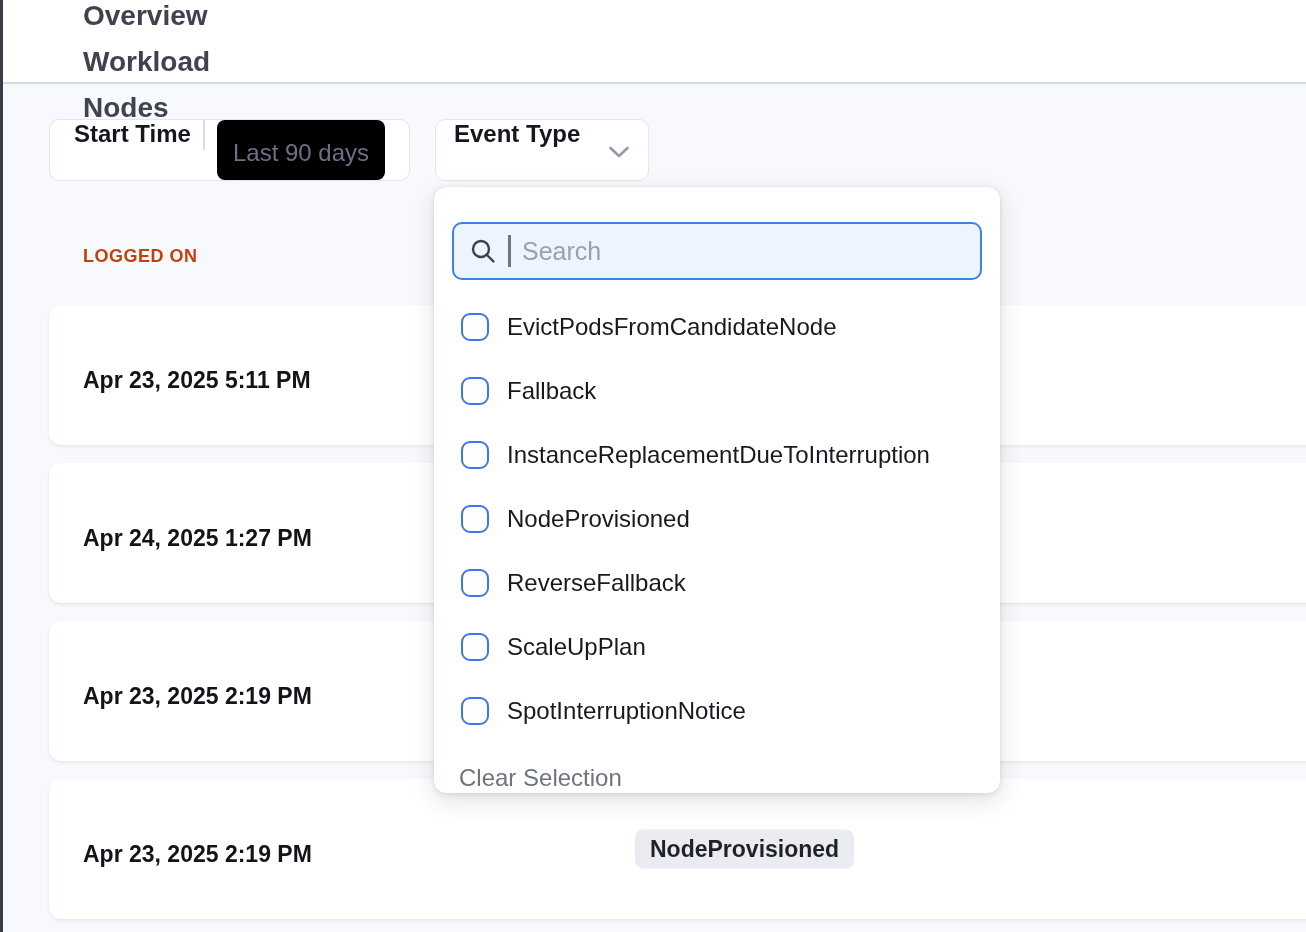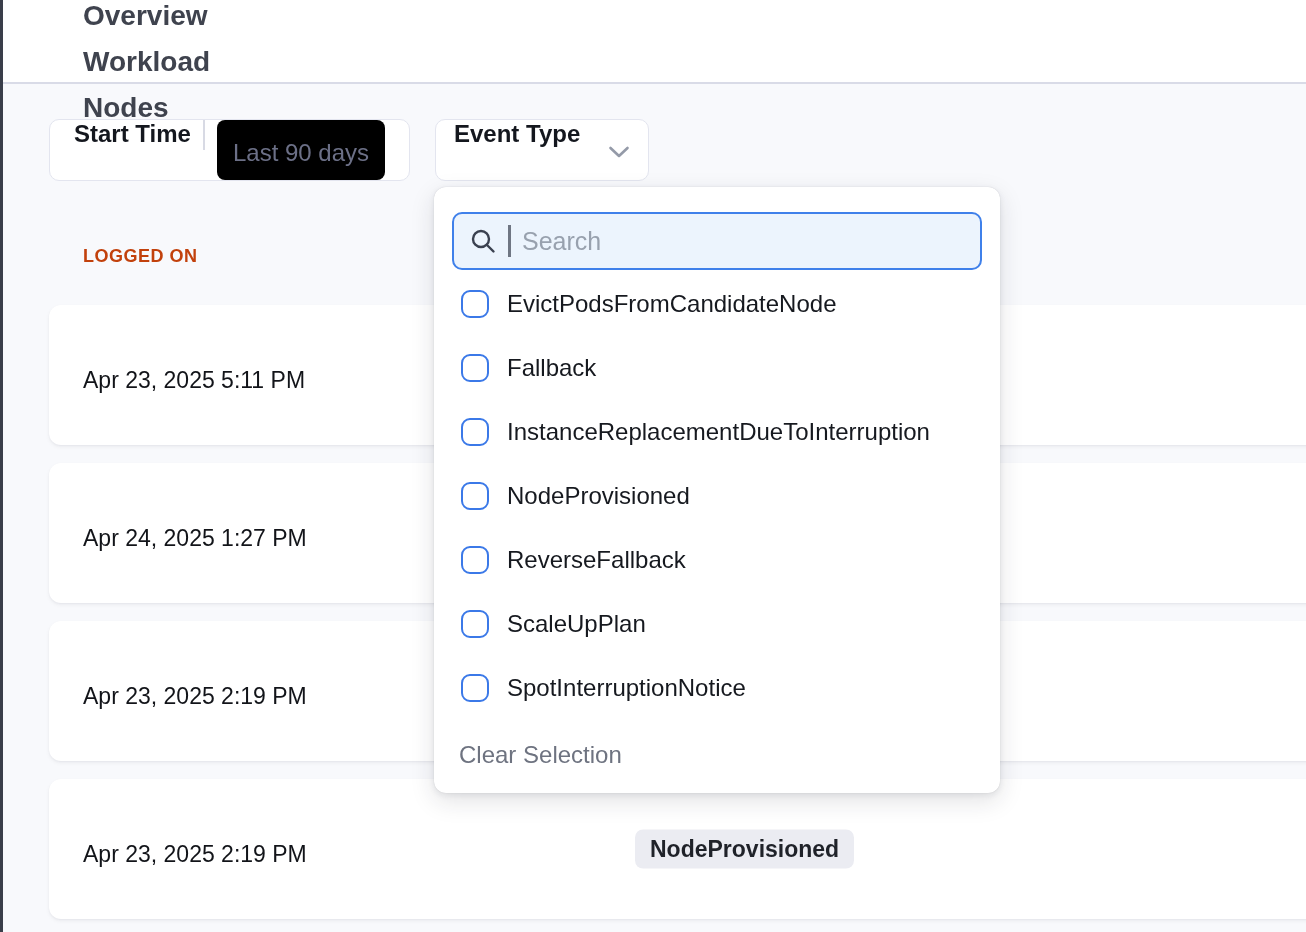--- a/index.html
+++ b/index.html
@@ -58,48 +58,48 @@
     font-size: 18px; font-weight: 700; letter-spacing: 0.5px; color: #c2410c;
   }
   .rows { position: absolute; left: 49px; top: 305px; right: -24px; }
   .row-card {
     height: 140px; margin-bottom: 18px;
     background: #ffffff; border-radius: 12px;
     box-shadow: 0 2px 4px rgba(25,28,40,0.05), 0 1px 2px rgba(25,28,40,0.04);
     display: flex; align-items: center; padding-left: 34px;
     position: relative; cursor: pointer;
   }
-  .row-date { font-size: 23px; font-weight: 400; color: #121419; white-space: nowrap; margin-top: 11px; }
+  .row-date { font-size: 23px; font-weight: 700; color: #121419; white-space: nowrap; margin-top: 11px; }
   .row-badge {
     position: absolute; left: 586px; top: 50%; transform: translateY(-50%);
     background: #ebecf2; border-radius: 8px; padding: 6px 15px;
     font-size: 23px; font-weight: 600; color: #1f2229; white-space: nowrap;
   }
 
   
   .dropdown {
     position: absolute; left: 434px; top: 187px; width: 566px; height: 606px;
     background: #ffffff; border-radius: 12px;
     box-shadow: 0 8px 24px rgba(28,32,45,0.13), 0 2px 6px rgba(28,32,45,0.08), 0 0 1px rgba(28,32,45,0.20);
     z-index: 10;
   }
   .search-box {
-    margin: 25px 18px 0 18px; height: 58px;
+    margin: 35px 18px 0 18px; height: 58px;
     border: 2.5px solid #3f80ea; border-radius: 10px; background: #ecf4fd;
     display: flex; align-items: center; padding: 0 15px; gap: 11px;
   }
   .search-icon { display: flex; align-items: center; flex: 0 0 auto; }
   .caret { width: 3px; height: 32px; background: #6f7683; flex: 0 0 auto; }
   .search-input {
     flex: 1; border: none; outline: none; background: transparent;
     font-family: "Liberation Sans", sans-serif; font-size: 25px; color: #16191f;
     padding: 0; min-width: 0;
   }
   .search-input::placeholder { color: #98a1ae; opacity: 1; }
-  .options { padding-top: 2px; }
+  .options { padding-top: 15px; }
   .option {
     height: 64px; display: flex; align-items: center;
     padding-left: 27px; gap: 18px; cursor: pointer;
   }
   .checkbox {
     width: 28px; height: 28px; flex: 0 0 auto;
     border: 2.5px solid #3b79e8; border-radius: 9px; background: #ffffff;
   }
   .option-label { font-size: 24px; color: #16191f; white-space: nowrap; }
   .clear-link {

